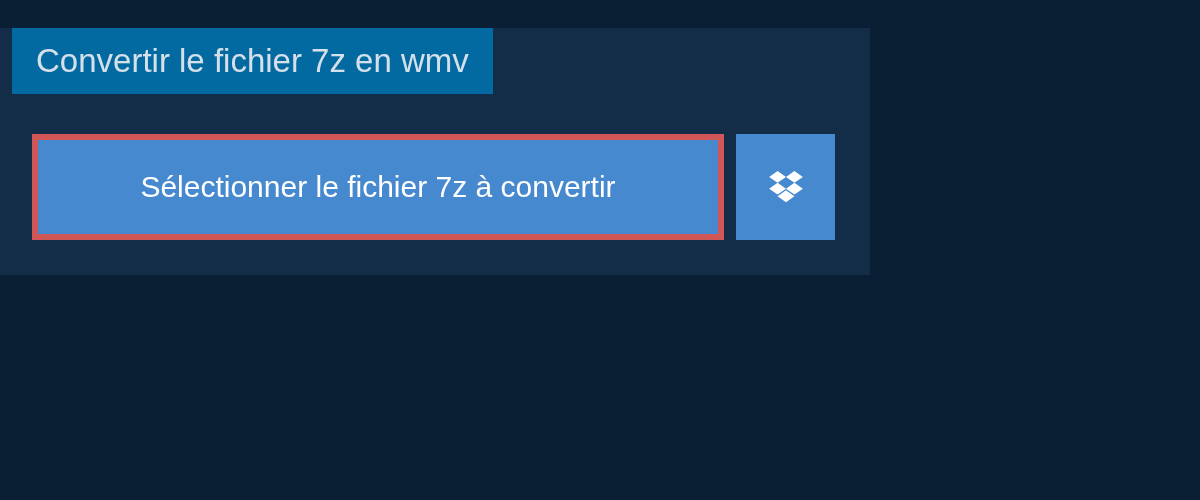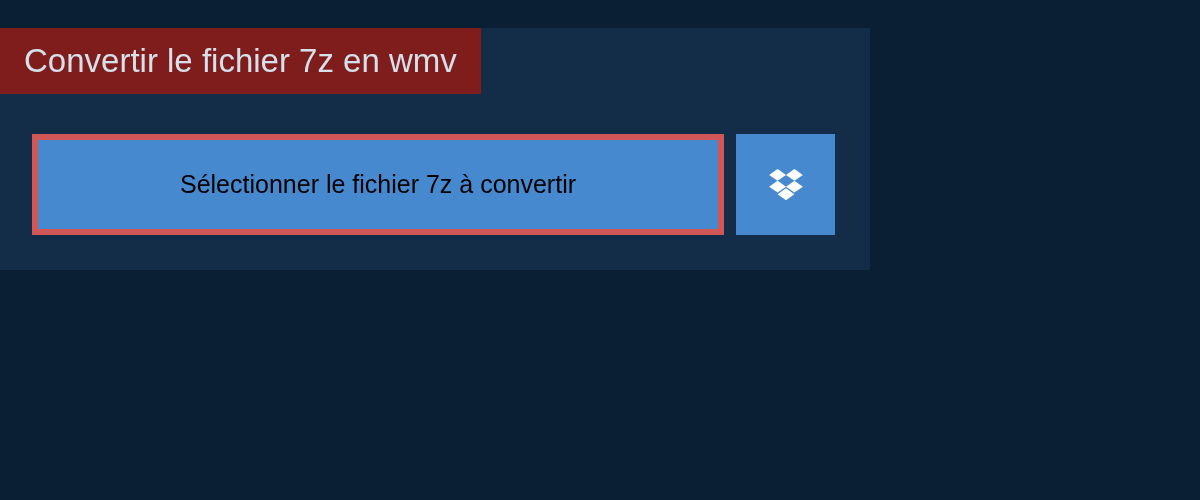--- a/index.html
+++ b/index.html
@@ -16,42 +16,43 @@
     }
     .container {
       background-color: #132c47;
       width: 870px;
       margin-top: 28px;
       margin-left: 0;
       padding-bottom: 35px;
     }
     .title-bar {
       display: inline-block;
-      background-color: #7f1d1d;
+      background-color: #0369a1;
       padding: 14px 24px 14px 24px;
       margin-bottom: 0;
+      margin-left: 12px;
     }
     .title-text {
       color: #d5e0ea;
       font-size: 33px;
       font-weight: 300;
     }
     .button-row {
       display: flex;
       gap: 12px;
       margin-top: 40px;
       margin-left: 32px;
       margin-right: 35px;
     }
     .select-button {
       flex: 1;
       background-color: #4789cf;
       border: 6px solid #d15757;
-      color: #000000;
-      font-size: 25px;
+      color: #ffffff;
+      font-size: 30px;
       font-weight: 300;
       padding: 30px 12px;
       text-align: center;
       cursor: pointer;
       display: flex;
       align-items: center;
       justify-content: center;
     }
     .dropbox-button {
       width: 99px;

